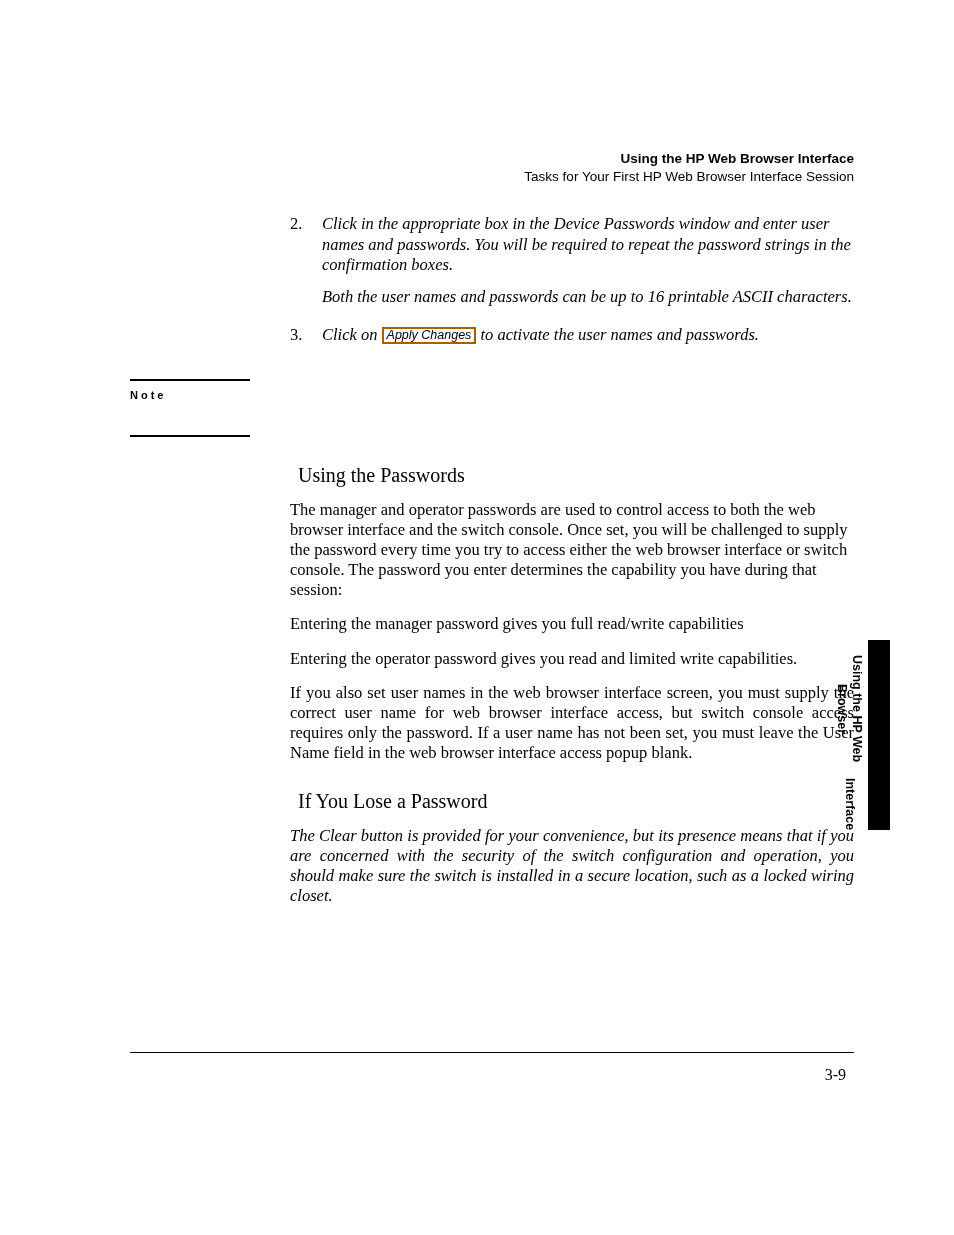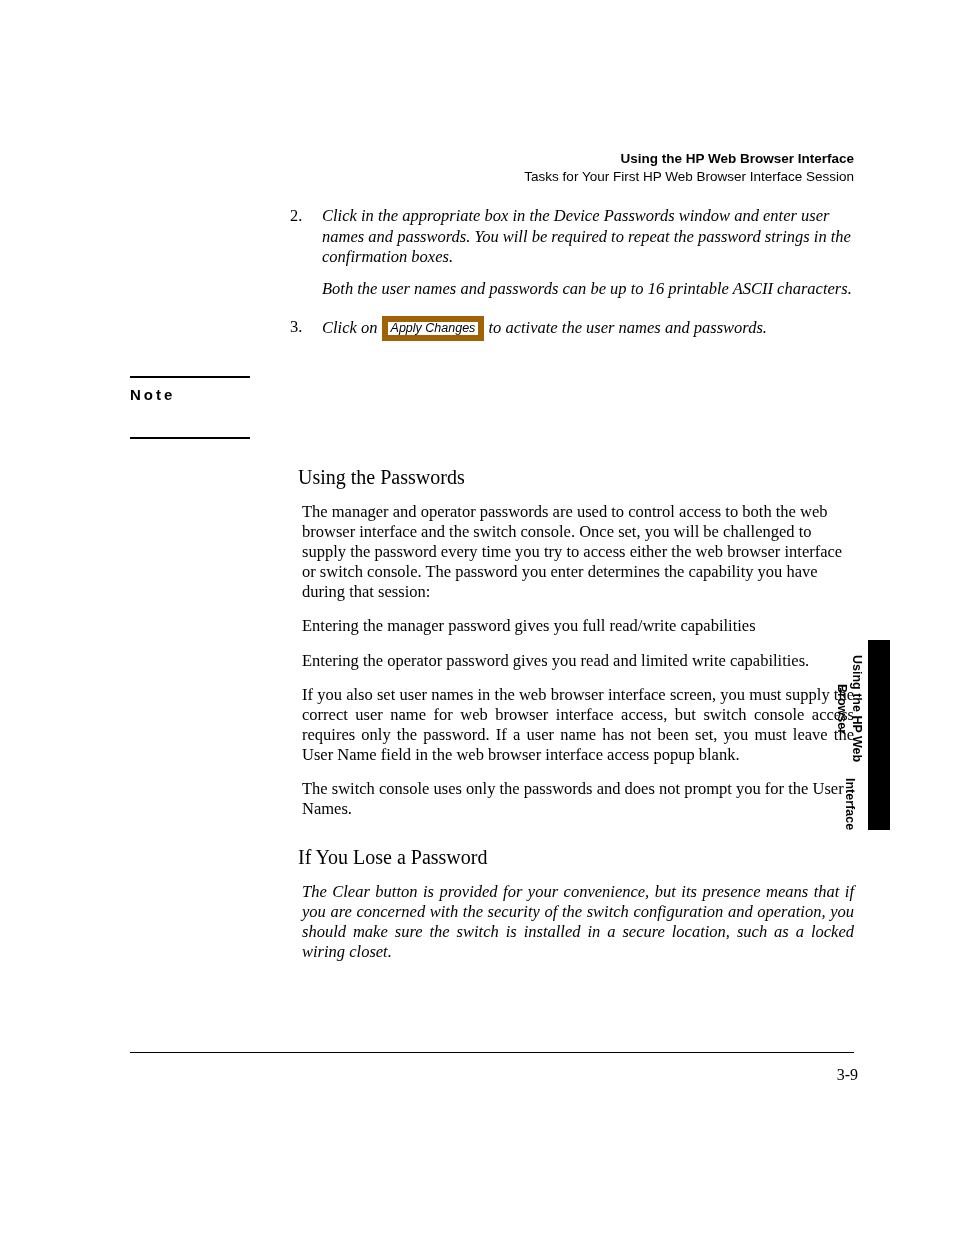--- a/index.html
+++ b/index.html
@@ -17,21 +17,21 @@
     position: absolute;
     top: 150px;
     left: 130px;
     right: 100px;
   }
   .running-head {
     text-align: right;
     font-family: Arial, Helvetica, sans-serif;
     font-size: 13.5px;
     line-height: 1.35;
-    margin-bottom: 20px;
+    margin-bottom: 28px;
   }
   .running-head .bold { font-weight: bold; }
   .content {
     display: grid;
     grid-template-columns: 160px 1fr;
     column-gap: 0;
   }
   .gutter { }
   .main { font-size: 16.5px; line-height: 1.22; }
   ol.steps {
@@ -43,67 +43,67 @@
     display: grid;
     grid-template-columns: 28px 1fr;
     column-gap: 4px;
     margin-bottom: 6px;
   }
   ol.steps .num { text-align: left; }
   .step-body p { margin: 0 0 12px 0; font-style: italic; }
   .btn-inline {
     font-family: Arial, Helvetica, sans-serif;
     font-size: 12.5px;
-    border: 6px solid #a16207;
+    border: 2px solid #a16207;
     padding: 0 3px 1px 3px;
     line-height: 1;
     display: inline-block;
     position: relative;
     top: -1px;
   }
   .note-row {
     display: grid;
     grid-template-columns: 160px 1fr;
     margin-top: 8px;
   }
   .note-label {
     font-family: Arial, Helvetica, sans-serif;
     font-weight: bold;
     letter-spacing: 3px;
-    font-size: 15px;
+    font-size: 11px;
     border-top: 2.5px solid #000;
     border-bottom: 2.5px solid #000;
     padding: 8px 0 34px 0;
     width: 120px;
   }
   .note-body {
     font-size: 16.5px;
     line-height: 1.22;
     padding-top: 8px;
     text-align: justify;
   }
   h3.sub {
     font-family: "Times New Roman", serif;
     font-weight: normal;
     font-size: 20px;
     margin: 26px 0 12px 8px;
   }
-  p.body { margin: 0 0 14px 12px; text-align: left; }
+  p.body { margin: 0 0 14px 0; text-align: left; }
   .indent { margin-left: 28px; }
   .italic { font-style: italic; }
   .footer-rule {
     position: absolute;
     left: 130px;
     right: 100px;
     top: 1052px;
     border-top: 1px solid #000;
   }
   .page-number {
     position: absolute;
-    right: 96px;
+    right: 108px;
     top: 1066px;
     font-size: 16px;
   }
   .side-tab {
     position: absolute;
     right: 64px;
     top: 640px;
     width: 22px;
     height: 190px;
     background: #000;
@@ -166,21 +166,20 @@
   <div class="content">
     <div class="gutter"></div>
     <div class="main">
 
       <h3 class="sub">Using the Passwords</h3>
       <p class="body">The manager and operator passwords are used to control access to both the web browser interface and the switch console. Once set, you will be challenged to supply the password every time you try to access either the web browser interface or switch console. The password you enter determines the capability you have during that session:</p>
       <p class="body indent">Entering the manager password gives you full read/write capabilities</p>
       <p class="body indent">Entering the operator password gives you read and limited write capabilities.</p>
 
       <p class="body" style="text-align:justify">If you also set user names in the web browser interface screen, you must supply the correct user name for web browser interface access, but switch console access requires only the password. If a user name has not been set, you must leave the User Name field in the web browser interface access popup blank.</p>
-      <p class="body">The switch console uses only the passwords and does not prompt you for the User Names.</p>
 
       <h3 class="sub">If You Lose a Password</h3>
       <p class="body italic" style="text-align:justify">The Clear button is provided for your convenience, but its presence means that if you are concerned with the security of the switch configuration and operation, you should make sure the switch is installed in a secure location, such as a locked wiring closet.</p>
 
     </div>
   </div>
 
 </div>
 
 <div class="footer-rule"></div>

